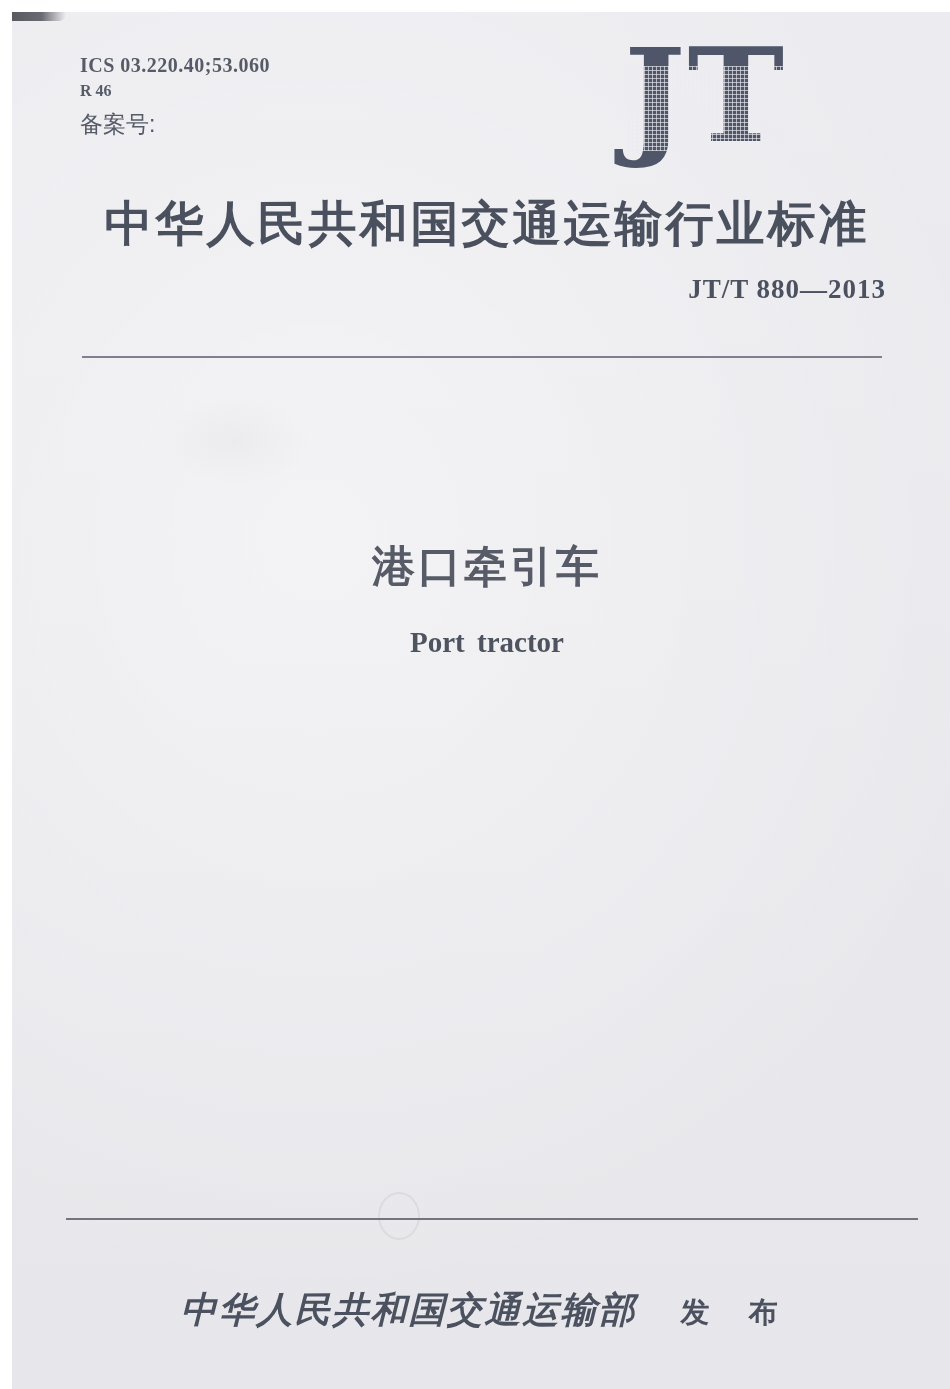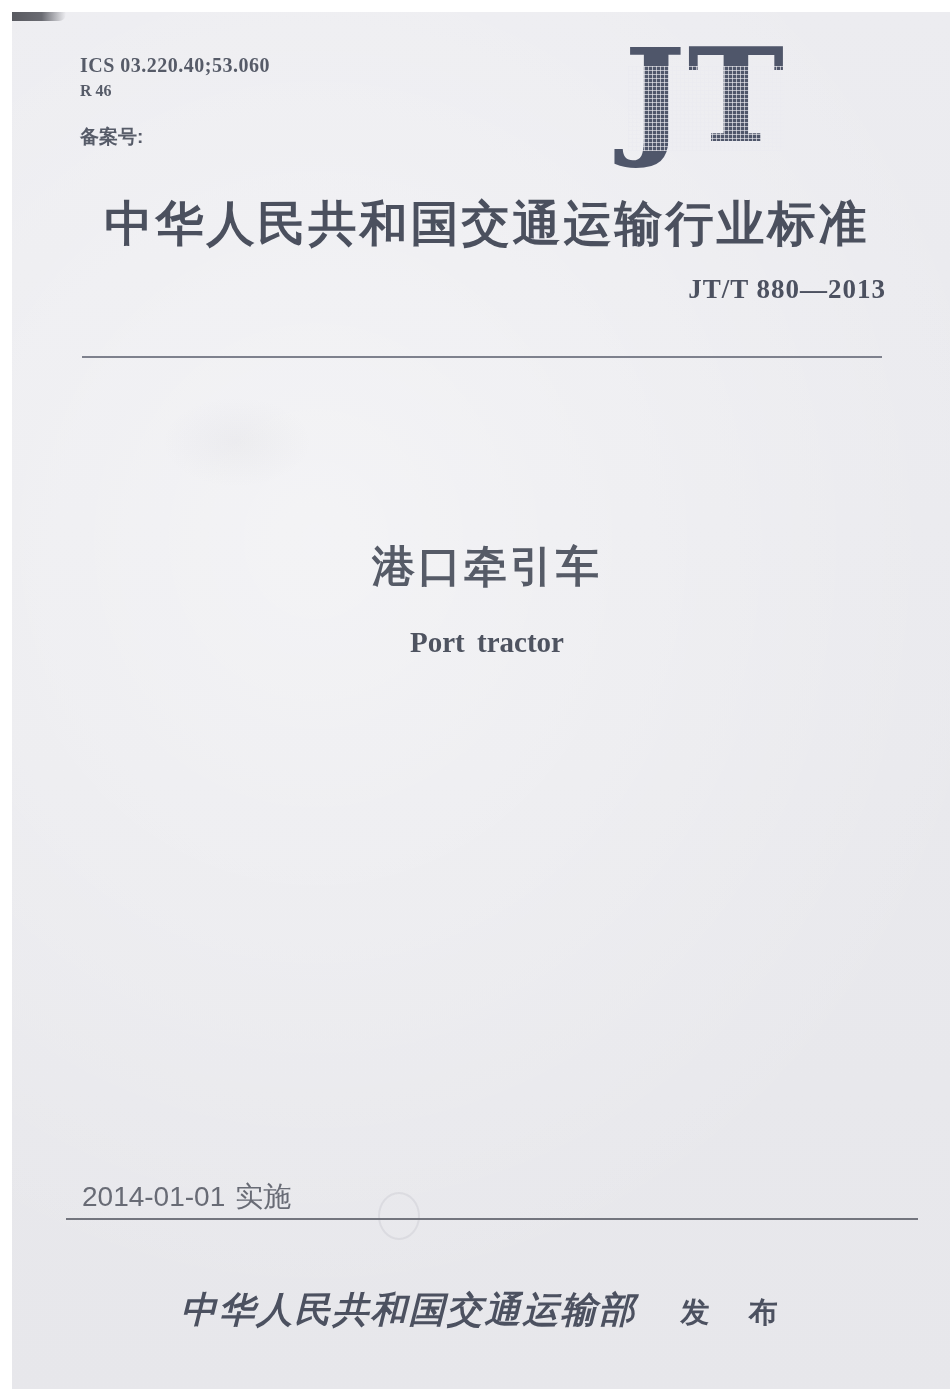--- a/index.html
+++ b/index.html
@@ -33,21 +33,21 @@
     border:2px solid rgba(130,132,145,0.13); border-radius:50%;
   }
   .smudge {
     position:absolute; left:150px; top:385px; width:150px; height:90px;
     background:radial-gradient(closest-side, rgba(120,122,140,0.05), rgba(120,122,140,0));
   }
 
   
   .ics-line   { position:absolute; left:68px; top:42px;  font-size:20px; font-weight:bold; letter-spacing:0.5px; color:#565b68; }
   .class-line { position:absolute; left:68px; top:70px;  font-size:16px; font-weight:bold; color:#565b68; }
-  .record-line{ position:absolute; left:68px; top:112px;  font-size:19px; font-weight:bold; color:#565b68; }
+  .record-line{ position:absolute; left:68px; top:97px;  font-size:23px; font-weight:normal; color:#565b68; }
 
   .jt-logo {
     position:absolute; left:612px; top:16px;
     font-family:"DejaVu Serif","Liberation Serif",serif;
     font-weight:bold; font-size:130px; line-height:1.05; letter-spacing:2px;
     color:#4f566a;
   }
   
   .jt-logo::after {
     content:""; position:absolute; left:4px; right:2px; top:38px; bottom:14px;
@@ -122,23 +122,20 @@
   <div class="category-title serif">中华人民共和国交通运输行业标准</div>
 
   <div class="std-number serif">JT/T 880—2013</div>
 
   <div class="rule-top"></div>
 
   <div class="title-zh">港口牵引车</div>
   <div class="title-en serif">Port tractor</div>
 
   <div class="dates-row">
-    <div>
-      <span>2014-01-01</span><span class="date-label">实施</span>
-    </div>
   </div>
 
   <div class="rule-bottom"></div>
 
   <div class="publisher-row">
     <span class="publisher-name serif">中华人民共和国交通运输部</span><span class="publish-label serif">发 布</span>
   </div>
 
   <div class="bottom-edge"></div>
 

